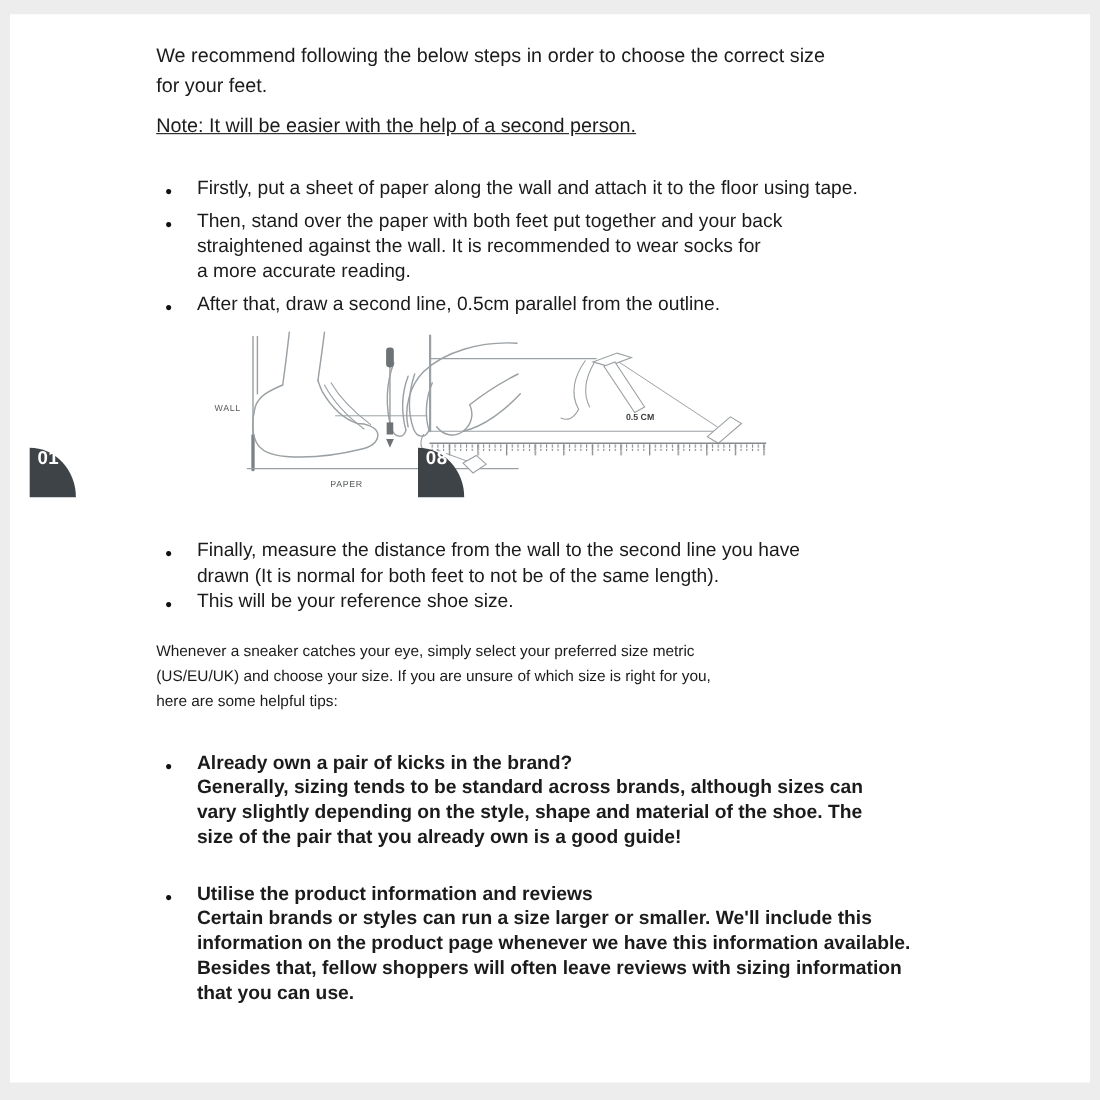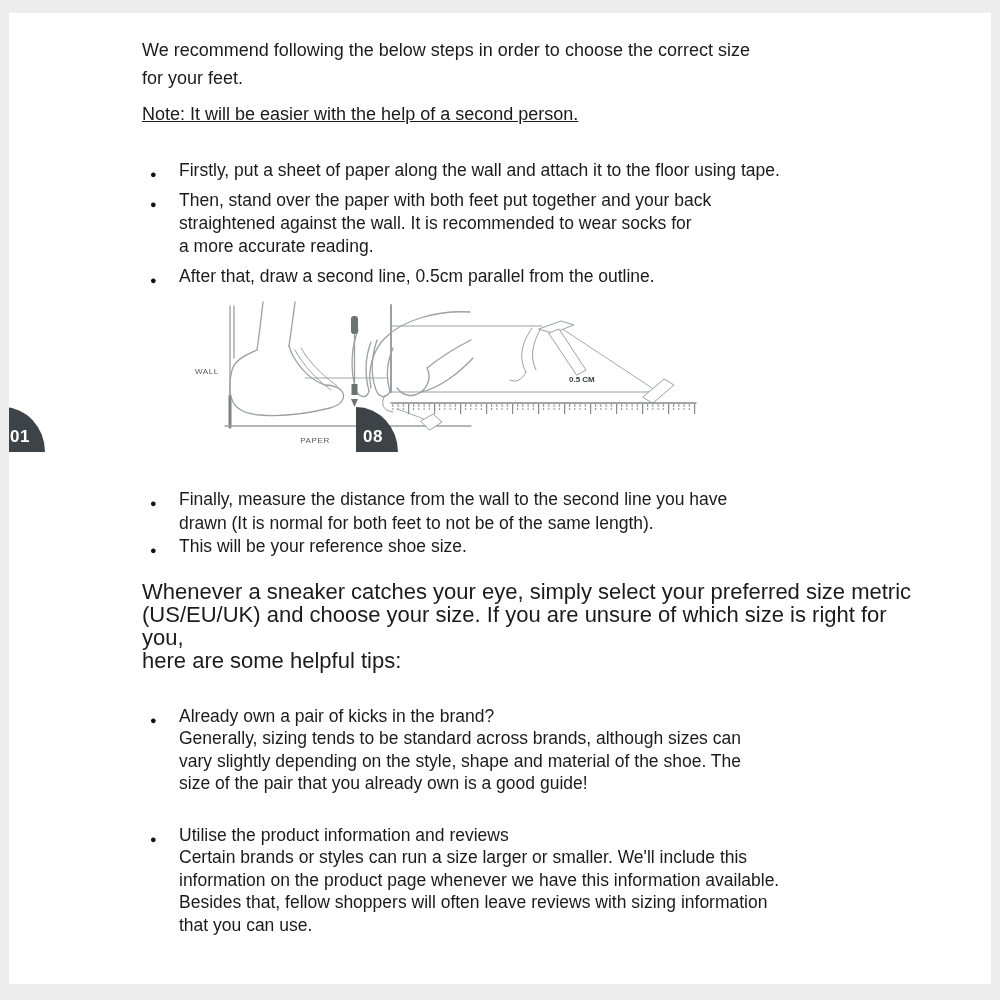--- a/index.html
+++ b/index.html
@@ -29,28 +29,28 @@
     content:"●";position:absolute;left:8px;top:4px;font-size:11px;color:#111;
   }
   .figures{position:relative;height:160px;margin-top:12px;margin-left:-142px;margin-right:-130px;}
   .figures svg{position:absolute;top:0;}
   .fig1{left:145px;}
   .fig2{left:356px;}
   .badge{
     position:absolute;top:107px;width:42px;height:45px;
     background:#3e4347;border-radius:0 100% 0 0;
     color:#ffffff;font-weight:bold;font-size:17px;letter-spacing:.5px;
-    display:flex;align-items:flex-end;padding:0 0 5px 7px;box-sizing:border-box;
+    display:flex;align-items:flex-start;padding:0 0 5px 7px;box-sizing:border-box;margin-left:24px;
   }
   .badge1{left:3px;}
   .badge2{left:356px;}
   ul.steps2{margin-top:28px;}
   ul.steps2 li{line-height:23.5px;}
-  .tips-intro{font-size:22px;line-height:23px;margin-top:21px;white-space:pre-line;}
-  ul.tips{margin-top:33px;}
+  .tips-intro{font-size:14px;line-height:23px;margin-top:21px;white-space:pre-line;}
+  ul.tips{margin-top:33px;font-weight:bold;}
   ul.tips li{line-height:22.5px;margin-bottom:29px;}
   .fig-label{font-size:8px;letter-spacing:.6px;fill:#55585a;}
   .fig-label-bold{font-size:8px;font-weight:bold;fill:#3a3d3f;}
 </style>
 </head>
 <body>
 
 <div class="frame"></div>
 
 <div class="content">

